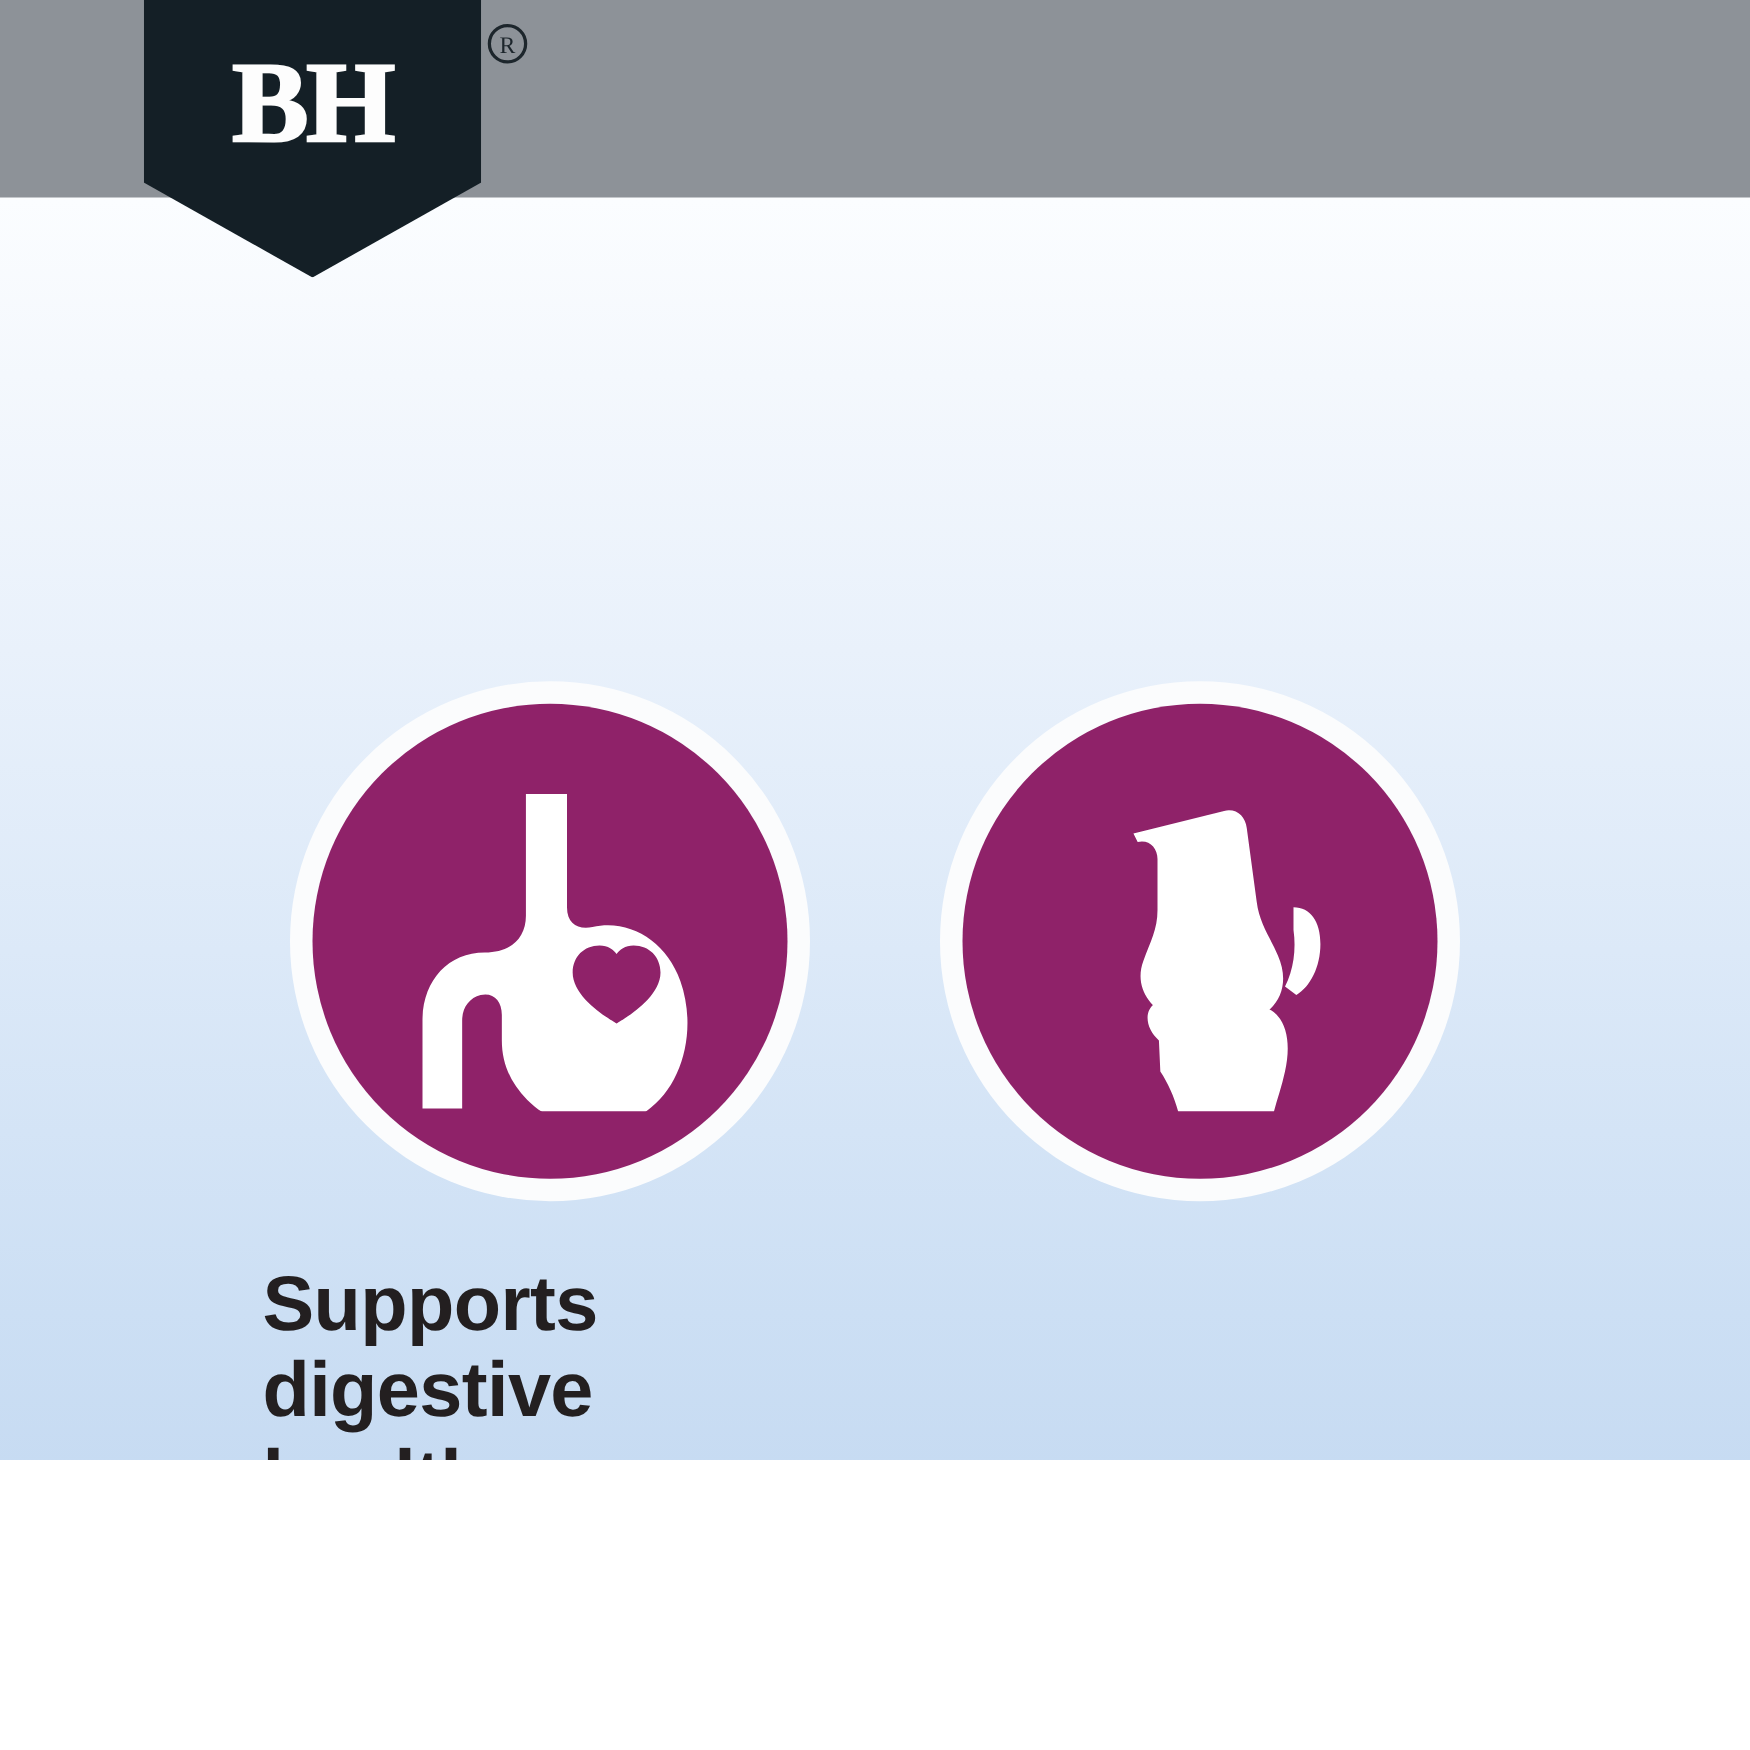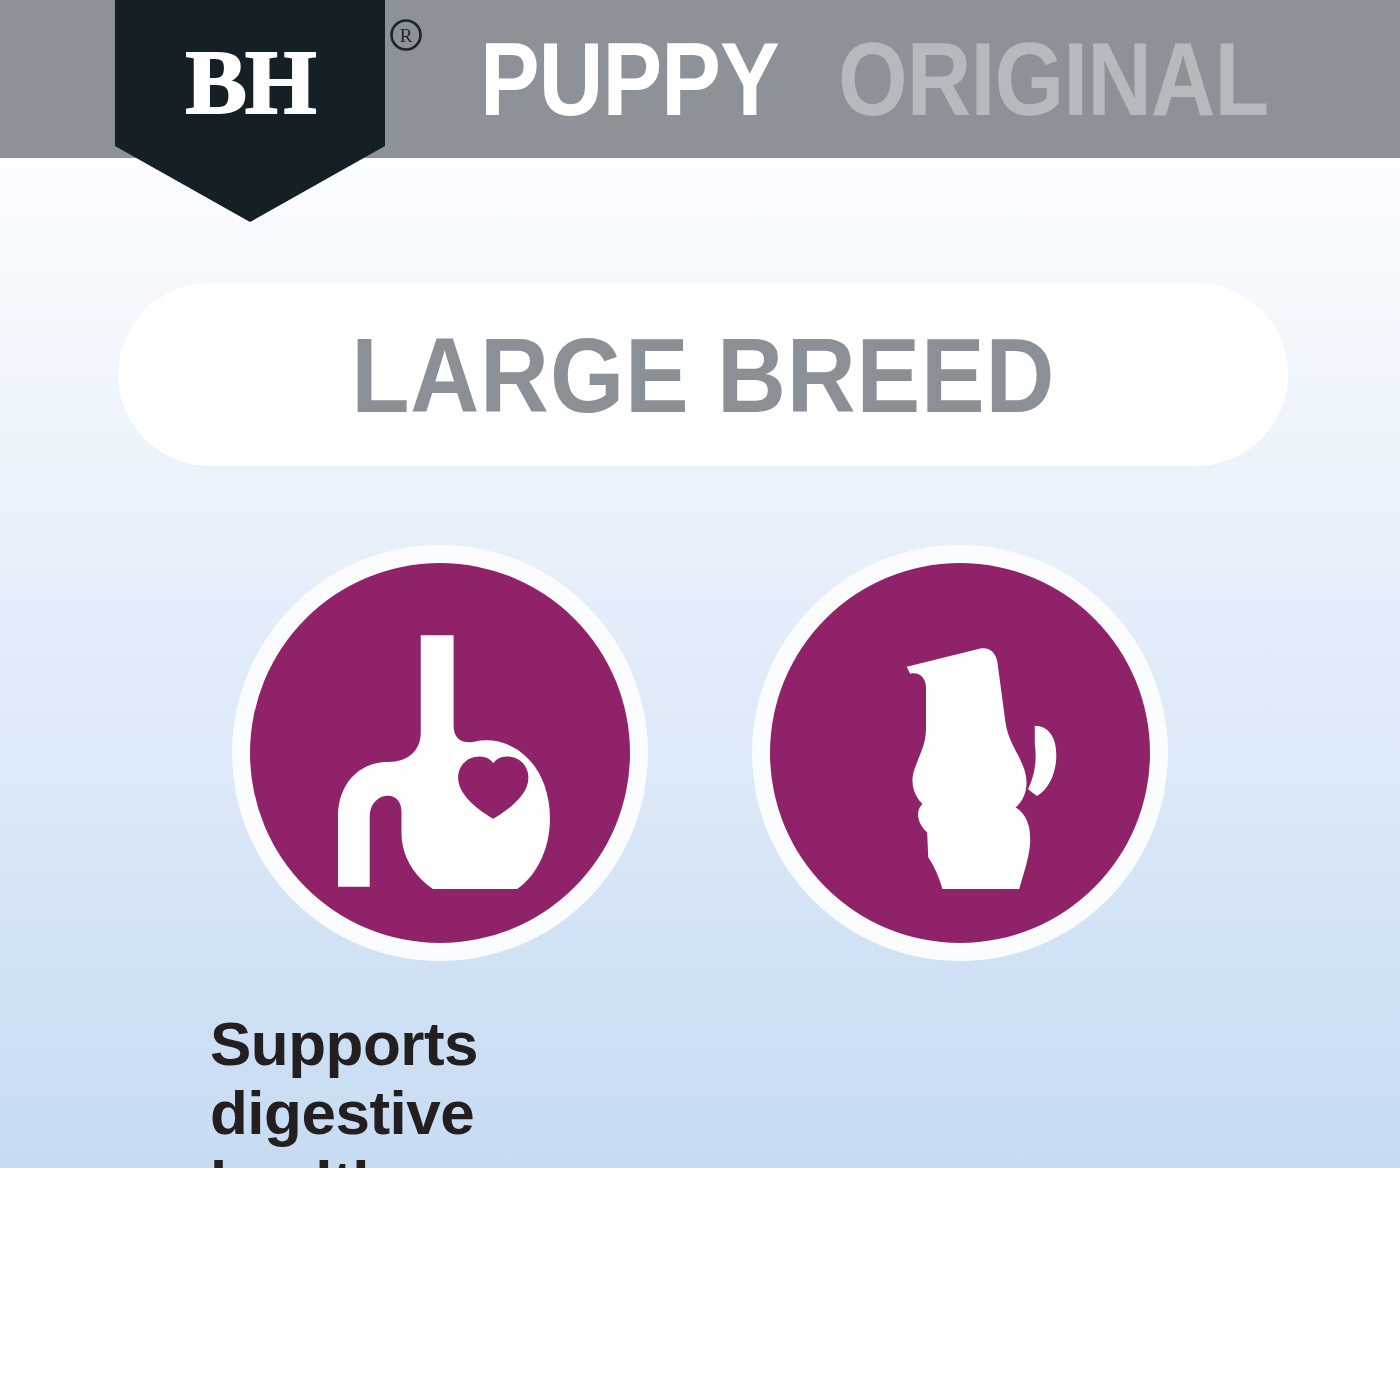--- a/index.html
+++ b/index.html
@@ -198,28 +198,21 @@
     <div class="brand-shield-letters">BH</div>
   </div>
 
   <span class="reg-mark">
     <svg viewBox="0 0 34 34" width="34" height="34" aria-hidden="true">
       <circle cx="17" cy="17" r="14.5" fill="none" stroke="#1d262c" stroke-width="2.6"></circle>
       <text x="17" y="24" text-anchor="middle" font-family="Liberation Serif, serif" font-size="19" fill="#1d262c">R</text>
     </svg>
   </span>
 
-  <div class="header-title">
-    <span class="title-word primary">PUPPY</span>
-    <span class="title-word secondary">ORIGINAL</span>
-  </div>
-
-  <div class="breed-pill">
-    <span class="breed-pill-label">LARGE BREED</span>
-  </div>
+
 
   <div class="features">
 
     <div class="feature left">
       <div class="feature-badge">
         <div class="feature-disc">
           <span>
             <svg viewBox="0 0 240 240" aria-hidden="true">
               <path fill="#ffffff" d="
                 M103 16

